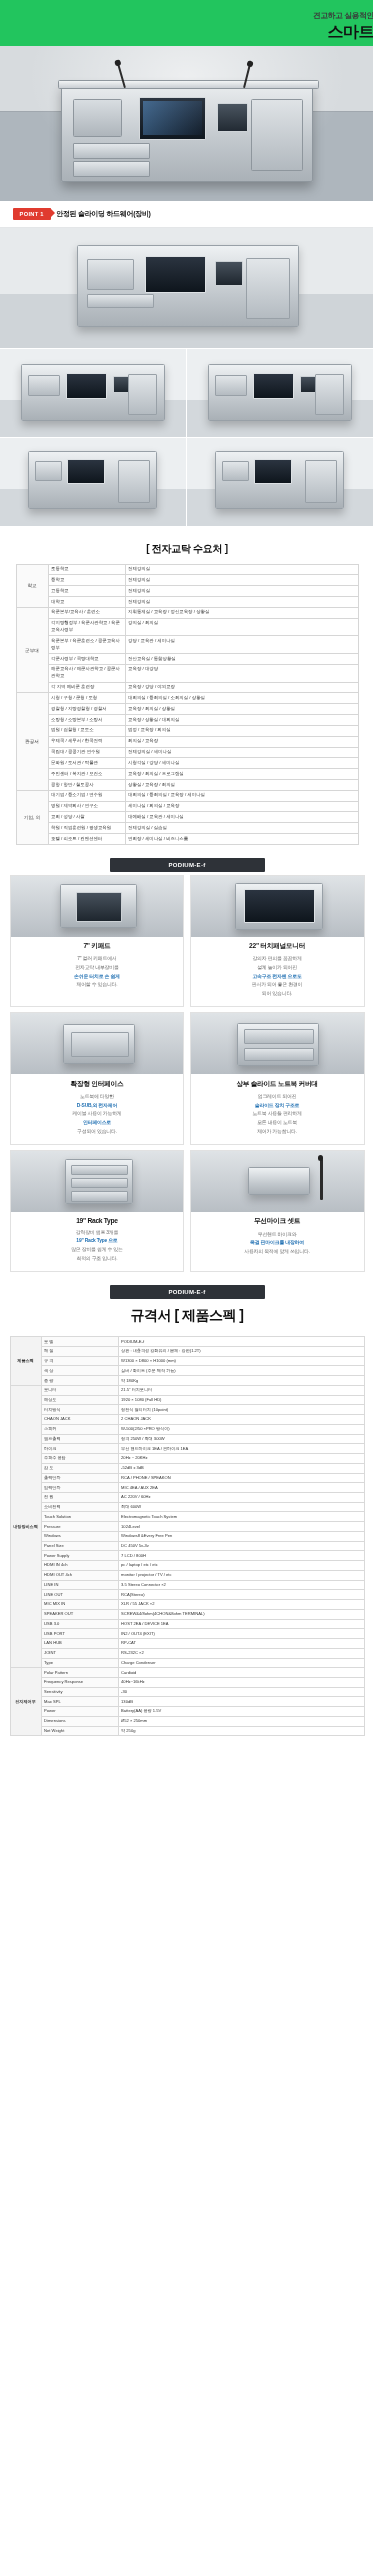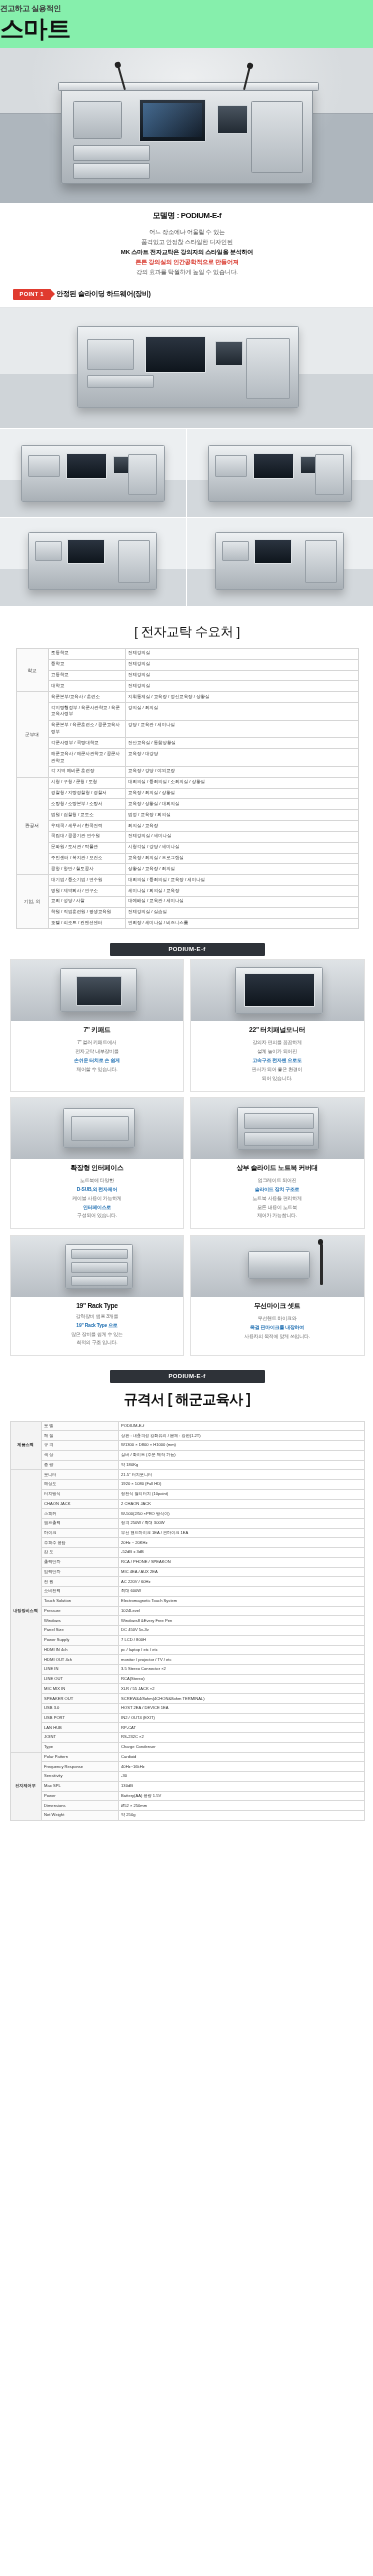--- a/index.html
+++ b/index.html
@@ -6,33 +6,33 @@
   body {
     width: 374px;
     background: #ffffff;
     font-family: "Liberation Sans", sans-serif;
     color: #222;
   }
   .page { width: 374px; margin: 0 auto; position: relative; }
 
   
   .hero {
-    background: #86efac;
-    padding-top: 1px;
-    text-align: left;
+    background: #22c55e;
+    padding-top: 8px;
+    text-align: right;
   }
   .hero-sub {
     font-size: 7.7px;
     font-weight: bold;
     color: #3b3b3b;
     letter-spacing: -0.3px;
     padding: 3.1px 0 2.1px;
   }
   .hero-title {
-    font-size: 24px;
+    font-size: 16px;
     font-weight: bold;
     color: #111;
     line-height: 1.12;
     letter-spacing: -0.5px;
     padding-bottom: 5.2px;
   }
   .hero-img {
     position: relative;
     width: 374px;
     height: 155px;
@@ -132,21 +132,21 @@
     position:absolute; background: linear-gradient(#eef1f3,#c2c8cd 60%, #a9b0b6);
     border:0.5px solid #98a0a7; border-radius:1.5px;
     box-shadow: 0 4.1px 8.2px rgba(0,0,0,.22);
   }
   .unit .scr { position:absolute; background:linear-gradient(#2b3440,#0e151c); border:1px solid #dde1e4; border-radius:1px; }
   .unit .pad { position:absolute; background:linear-gradient(#47515c,#1e262e); border:1px solid #ccd1d5; border-radius:1px; }
   .unit .dr  { position:absolute; background:linear-gradient(#e2e6e9,#b4bbc1); border:0.5px solid #98a0a7; border-radius:1px; }
 
   
   .sec-title {
-    text-align:center; font-size:13px; font-weight:normal; color:#111;
+    text-align:center; font-size:10px; font-weight:bold; color:#111;
     padding: 11.3px 0 7.2px; letter-spacing:-0.3px;
   }
 
   
   .aud-table { width: 343px; margin: 0 auto 5.2px; border-collapse: collapse; font-size: 4.4px; color:#333; }
   .aud-table td { border: 0.5px solid #d6d6d6; padding: 1.5px 2.6px; vertical-align: top; line-height: 1.55; }
   .aud-table td.cat { width: 32px; text-align:center; vertical-align: middle; background:#fafafa; font-size:4.6px; }
   .aud-table td.sub { width: 77px; }
   .aud-table td.val { }
 
@@ -203,30 +203,20 @@
         <div class="mic" style="left:62px; top:-21.6px; height:24px; transform:rotate(-16deg);">
             <span class="mic-head"></span>
           </div>
         <div class="mic" style="left:181px; top:-20.6px; height:23px; transform:rotate(14deg);">
             <span class="mic-head"></span>
           </div>
       </div>
     </div>
   </div>
 
-  <div class="model-block">
-    <div class="model-name">모델명 : PODIUM-E-f</div>
-    <div class="model-desc">
-      <div>어느 장소에나 어울릴 수 있는</div>
-      <div>품격있고 안정찮 스타일한 디자인된</div>
-      <div class="em">MK 스마트 전자교탁은 강의자의 스타일을 분석하여</div>
-      <div class="red">튼튼 강의실의 인간공학적으로 만들어져</div>
-      <div>강의 효과를 탁월하게 높일 수 있습니다.</div>
-    </div>
-  </div>
 
   <div class="point-bar">
     <span class="point-badge">POINT 1</span>
     <span class="point-text">안정된 슬라이딩 하드웨어(장비)</span>
   </div>
 
   <div class="gallery">
     <div class="g-big">
       <div class="unit" style="left:77px; top:17.5px; width:222px; height:82px;">
         <div class="scr" style="left:67px; top:9.3px; width:61px; height:37px;"></div>
@@ -491,21 +481,21 @@
             <div>무선핸드 마이크와</div>
             <div class="b">목걸 핀마이크를 내장하여</div>
             <div>사용자의 목적에 맞게 쓰입니다.</div>
           </div>
         </div>
       </div>
     </div>
   </div>
 
   <div class="ribbon">PODIUM-E-f</div>
-  <div class="ribbon-title">규격서 [ 해군교육사 ]</div>
+  <div class="ribbon-title">규격서 [ 제품스펙 ]</div>
 
   <div class="spec-wrap">
     <table class="spec-table">
       <tbody id="spec-body">
           <tr>
             <th rowspan="5">제품스펙</th>
             <td class="k">모  델</td>
             <td class="v">PODIUM-E-f</td>
           </tr>
           <tr>

